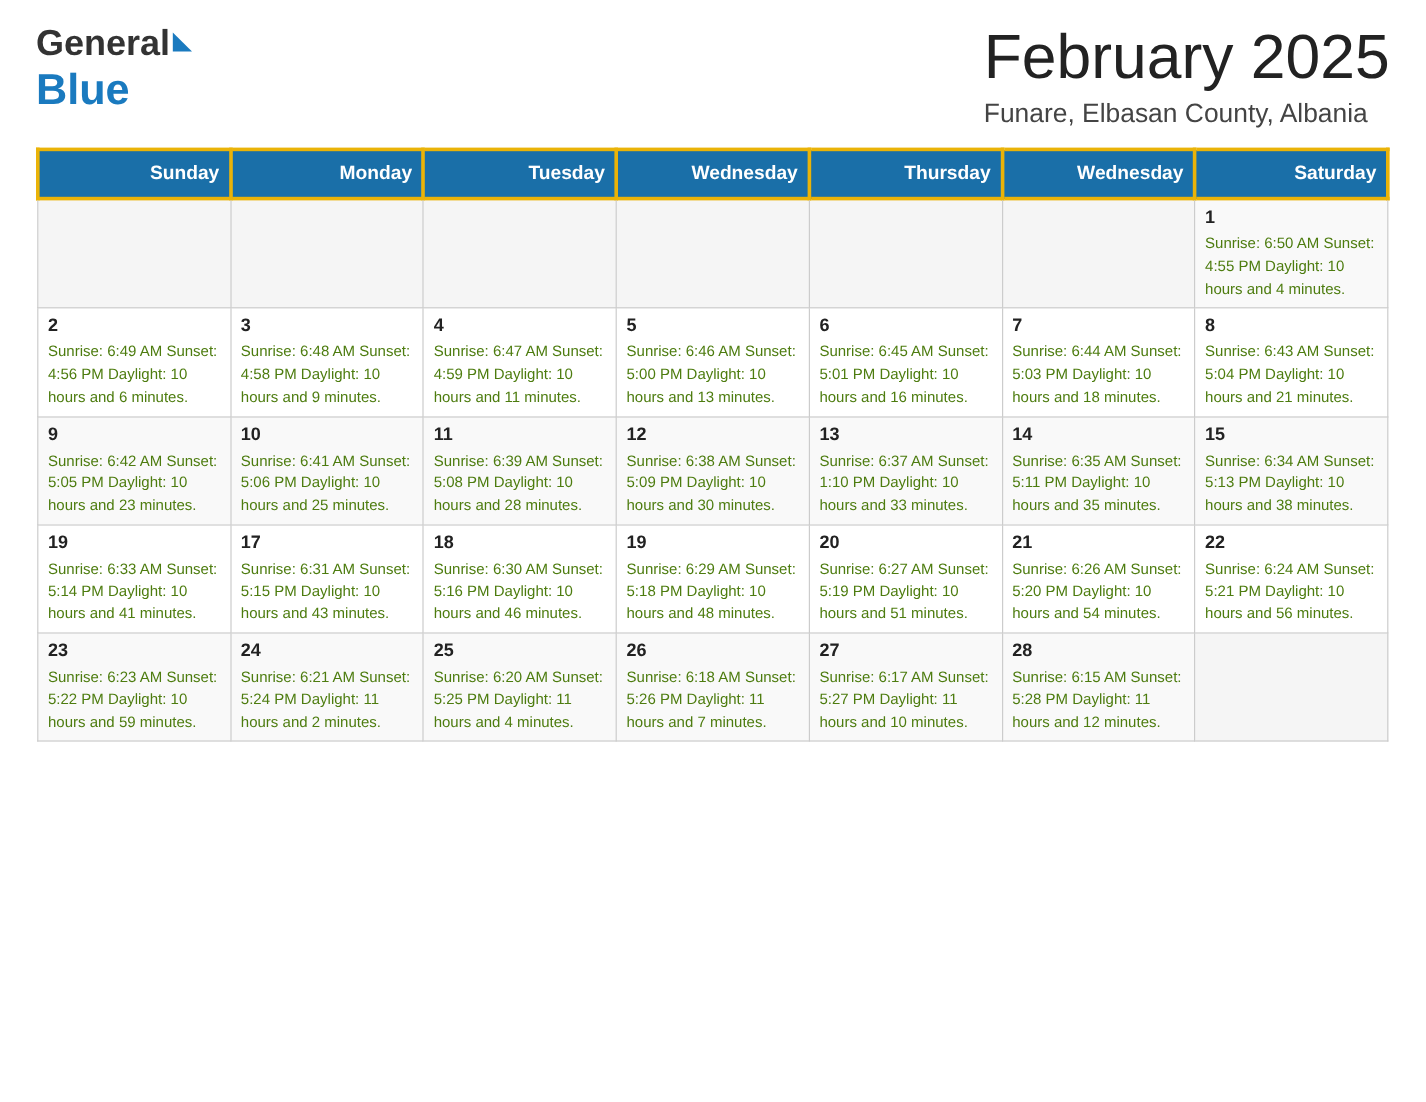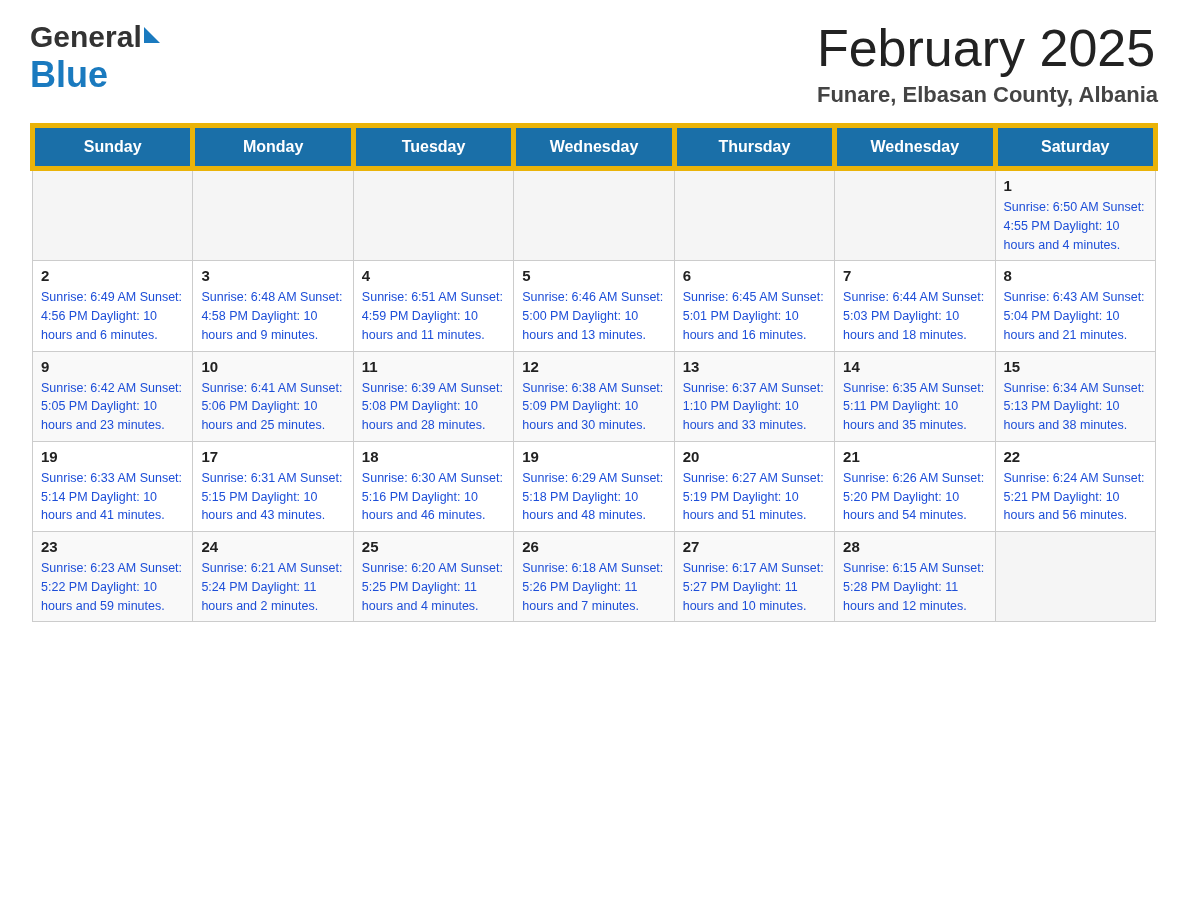--- a/index.html
+++ b/index.html
@@ -25,36 +25,36 @@
     }
     .month-title {
       font-size: 52px;
       font-weight: 300;
       color: #222;
       line-height: 1.1;
     }
     .location-title {
       font-size: 22px;
       color: #444;
-      font-weight: bold;
+      font-weight: normal;
       margin-top: 5px;
     }
     .calendar {
       width: 100%;
       border-collapse: collapse;
       margin-top: 15px;
     }
     .calendar th {
       background-color: #1a6fa8;
       color: #fff;
       padding: 10px 8px;
       font-size: 16px;
       font-weight: bold;
-      text-align: center;
-      border: 5px solid #eab308;
+      text-align: right;
+      border: 3px solid #eab308;
     }
     .calendar td {
       vertical-align: top;
       border: 1px solid #ccc;
       padding: 6px 8px;
       width: calc(100% / 7);
       min-height: 110px;
       font-size: 13px;
       color: #333;
     }
@@ -66,21 +66,21 @@
     }
     .day-number {
       font-size: 15px;
       font-weight: bold;
       color: #222;
       display: block;
       margin-bottom: 4px;
     }
     .day-info {
       font-size: 12.5px;
-      color: #1d4ed8;
+      color: #4d7c0f;
       line-height: 1.5;
     }
     .empty-cell {
       background-color: #f5f5f5 !important;
     }
     .logo-wrapper {
       display: flex;
       align-items: center;
     }
     .logo-text-general {
@@ -160,21 +160,21 @@
 Daylight: 10 hours and 6 minutes.</div>
         </td>
         <td>
           <span class="day-number">3</span>
           <div class="day-info">Sunrise: 6:48 AM
 Sunset: 4:58 PM
 Daylight: 10 hours and 9 minutes.</div>
         </td>
         <td>
           <span class="day-number">4</span>
-          <div class="day-info">Sunrise: 6:51 AM
+          <div class="day-info">Sunrise: 6:47 AM
 Sunset: 4:59 PM
 Daylight: 10 hours and 11 minutes.</div>
         </td>
         <td>
           <span class="day-number">5</span>
           <div class="day-info">Sunrise: 6:46 AM
 Sunset: 5:00 PM
 Daylight: 10 hours and 13 minutes.</div>
         </td>
         <td>

